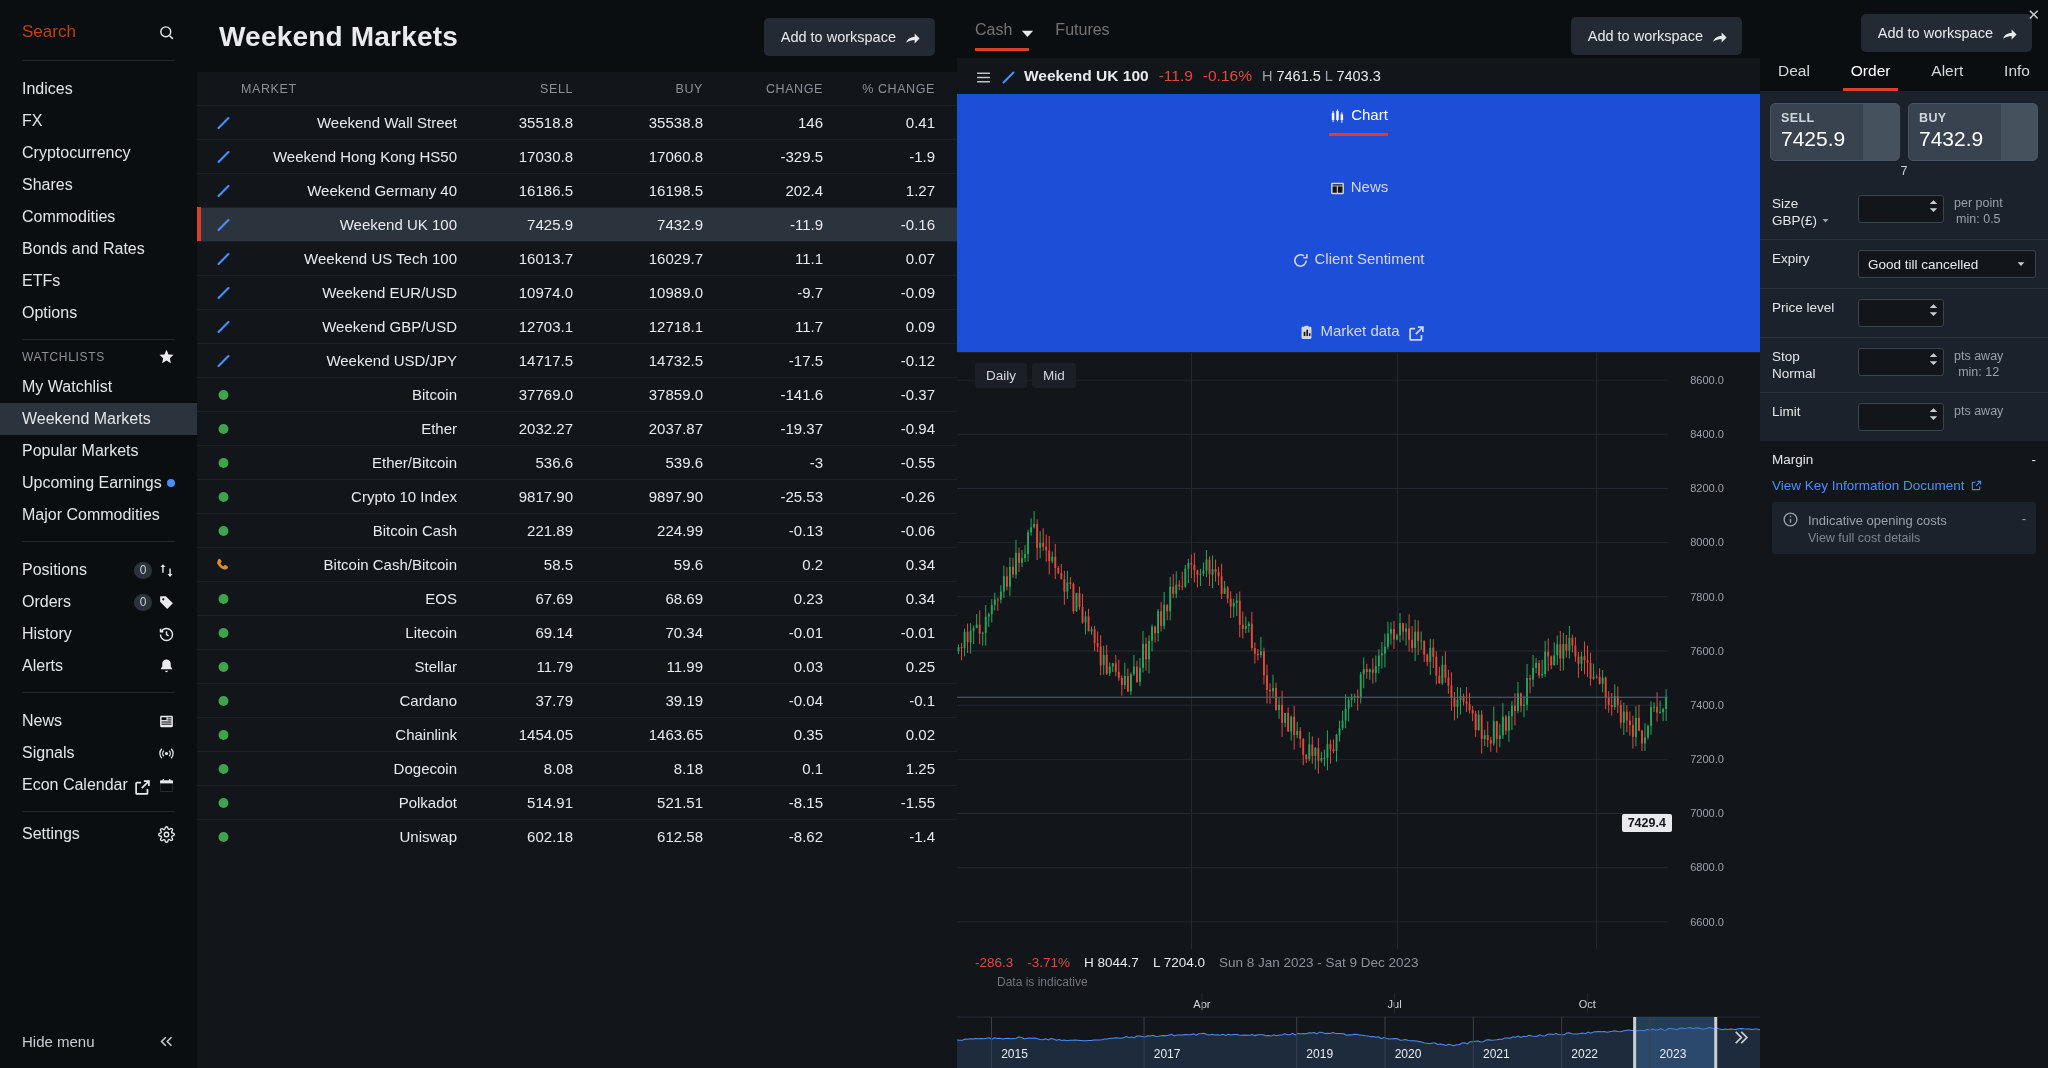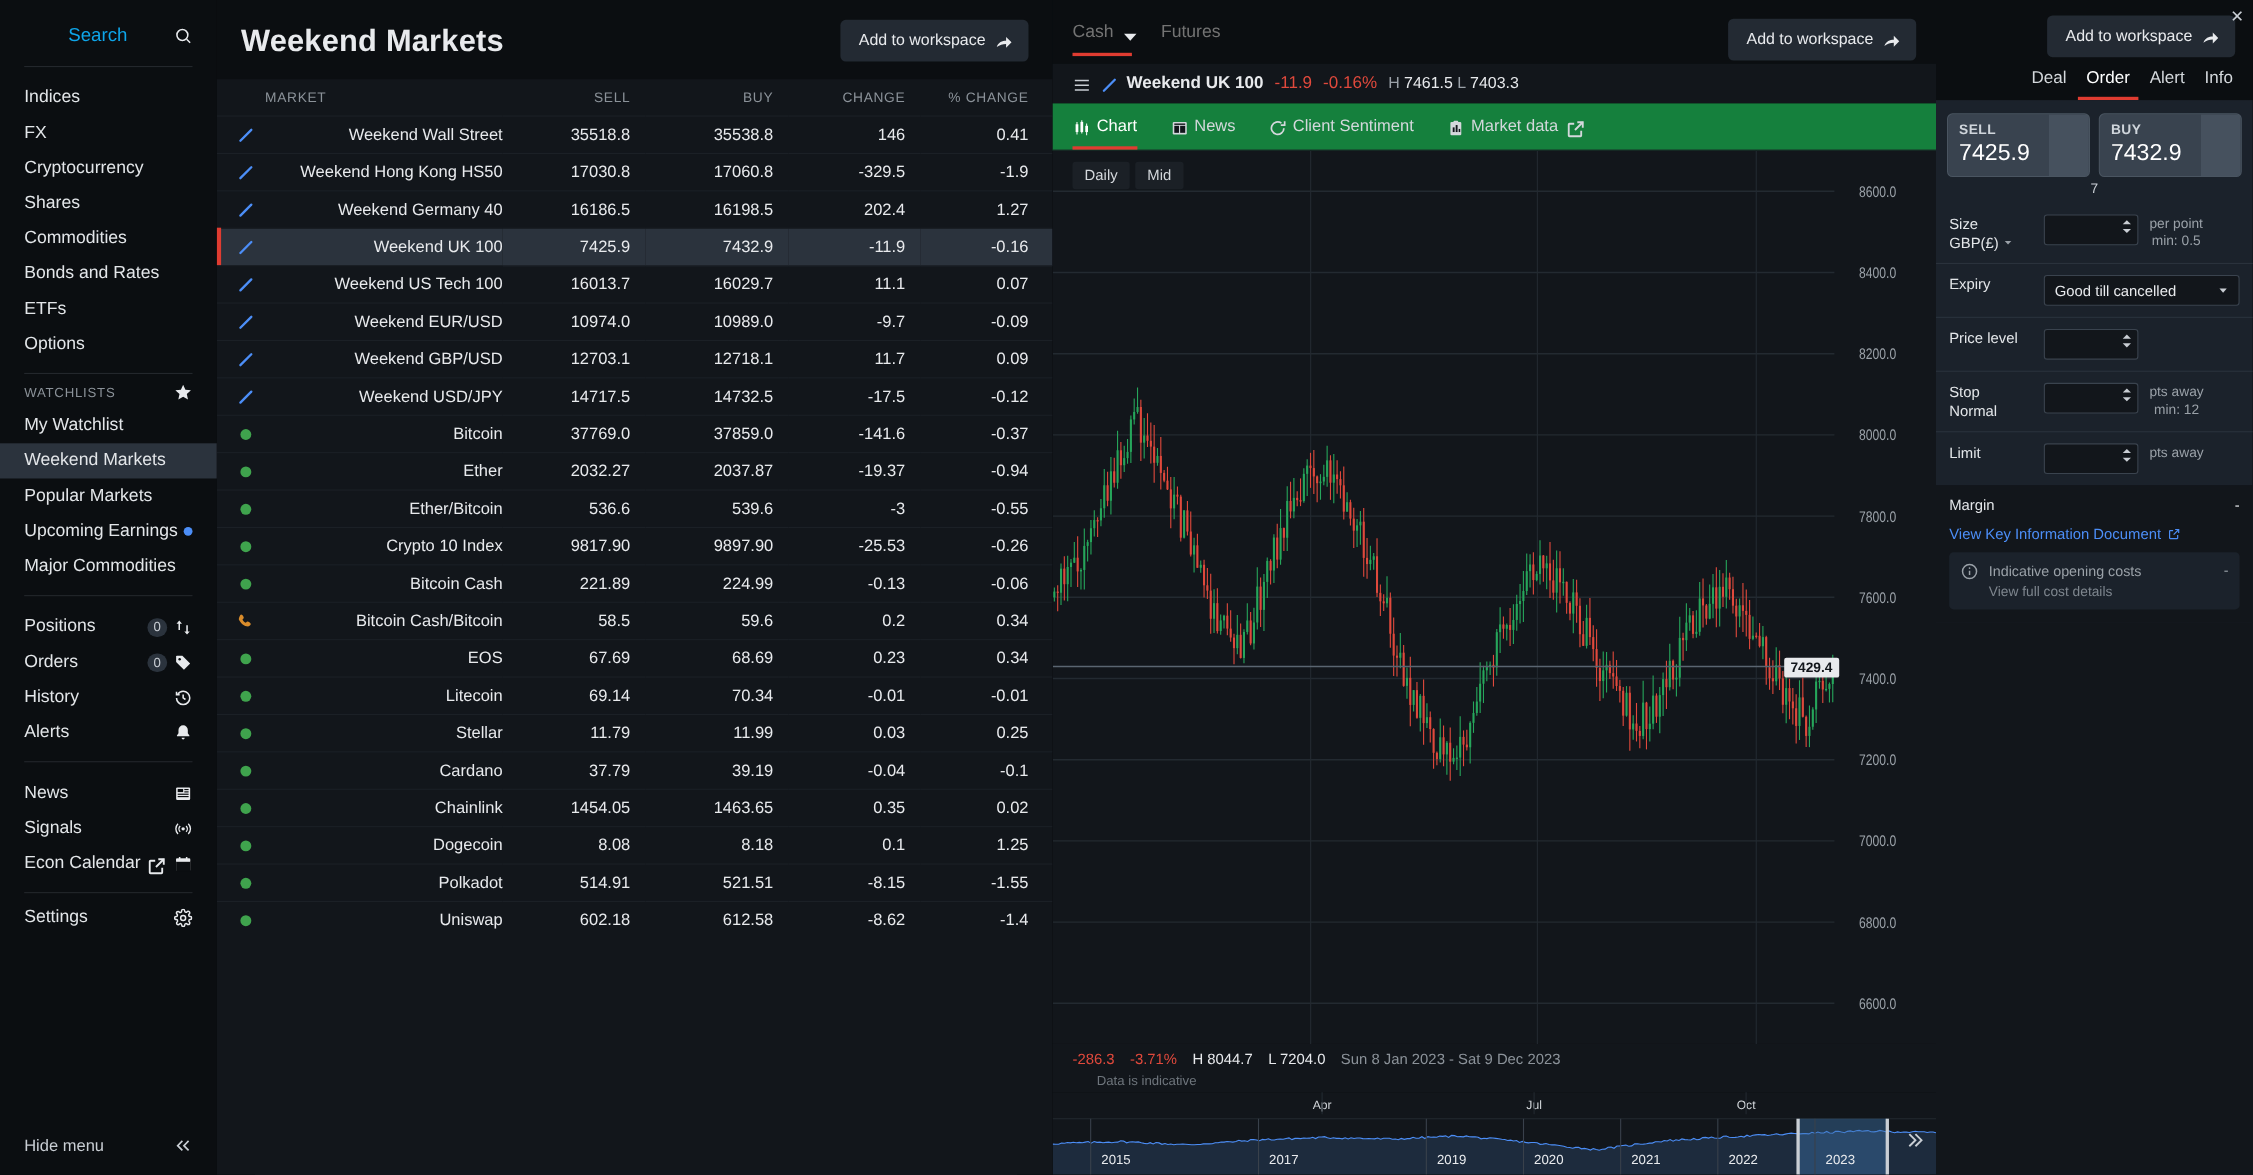--- a/index.html
+++ b/index.html
@@ -15,21 +15,21 @@
   
   .sidebar {
     width: 197px; height: 1068px; background: #0b0e11;
     display: flex; flex-direction: column; flex: 0 0 197px;
     position: relative;
   }
   .sb-search {
     display: flex; align-items: center; justify-content: space-between;
     padding: 22px 22px 18px 22px;
   }
-  .sb-search-label { font-size: 17px; color: #0ea5e9; margin-left: 40px; }
+  .sb-search-label { font-size: 17px; color: #c2410c; }
   .sb-div { height: 1px; background: #23272c; margin: 0 22px; }
   .sb-group { padding: 12px 0 10px 0; }
   .sb-item {
     display: flex; align-items: center; justify-content: space-between;
     padding: 6px 22px; font-size: 16px; color: #e3e6e9;
     line-height: 20px; cursor: pointer;
   }
   .sb-item.active { background: #2b333d; }
   .sb-item .lbl { display: flex; align-items: center; gap: 6px; }
   .sb-cap {
@@ -113,21 +113,21 @@
   .ch-mode.active { border-bottom-color: #e03c31; }
   .inst-bar {
     display: flex; align-items: center; gap: 10px;
     padding: 9px 18px; background: #12161b; font-size: 15.5px;
   }
   .inst-name { font-weight: 700; }
   .hl { color: #9aa1a8; font-size: 14.5px; }
   .hl b { color: #e8eaed; font-weight: 400; }
   .tabs-row {
     display: flex; align-items: center; gap: 30px;
-    padding: 0 18px; background: #15803d; border-bottom: 1px solid #1b2026;
+    padding: 0 18px; background: #1d4ed8; border-bottom: 1px solid #1b2026; flex-direction: column;
   }
   .ctab {
     font-size: 15px; color: #d4d8dc; padding: 12px 0 10px 0;
     border-bottom: 3px solid transparent; cursor: pointer;
     display: inline-flex; align-items: center; gap: 8px;
   }
   .ctab.active { color: #fff; border-bottom-color: #e03c31; }
   .chart-body { flex: 1; position: relative; background: #12161b; overflow: hidden; }
   .chart-ctrls { position: absolute; left: 18px; top: 10px; display: flex; gap: 5px; z-index: 5; }
   .chip {
@@ -146,21 +146,21 @@
     font-size: 19px; cursor: pointer;
   }
 
   
   .orderpanel {
     width: 288px; flex: 0 0 288px; background: #0b0e11;
     display: flex; flex-direction: column; height: 1068px;
   }
   .op-top { padding: 14px 16px 0 16px; display: flex; justify-content: flex-end; }
   .op-tabs {
-    display: flex; gap: 2px; padding: 0 10px; justify-content: flex-end;
+    display: flex; gap: 2px; padding: 0 10px; justify-content: space-between;
   }
   .op-tab {
     font-size: 15.5px; color: #d4d8dc; padding: 10px 8px 8px 8px;
     border-bottom: 3px solid transparent; cursor: pointer;
   }
   .op-tab.active { color: #fff; border-bottom-color: #e03c31; }
   .op-body { background: #1b222b; flex: 1; display: flex; flex-direction: column; }
   .op-prices { display: flex; gap: 8px; padding: 12px 10px 0 10px; }
   .pricebox {
     flex: 1; border: 1px solid #4a5561; border-radius: 5px;

